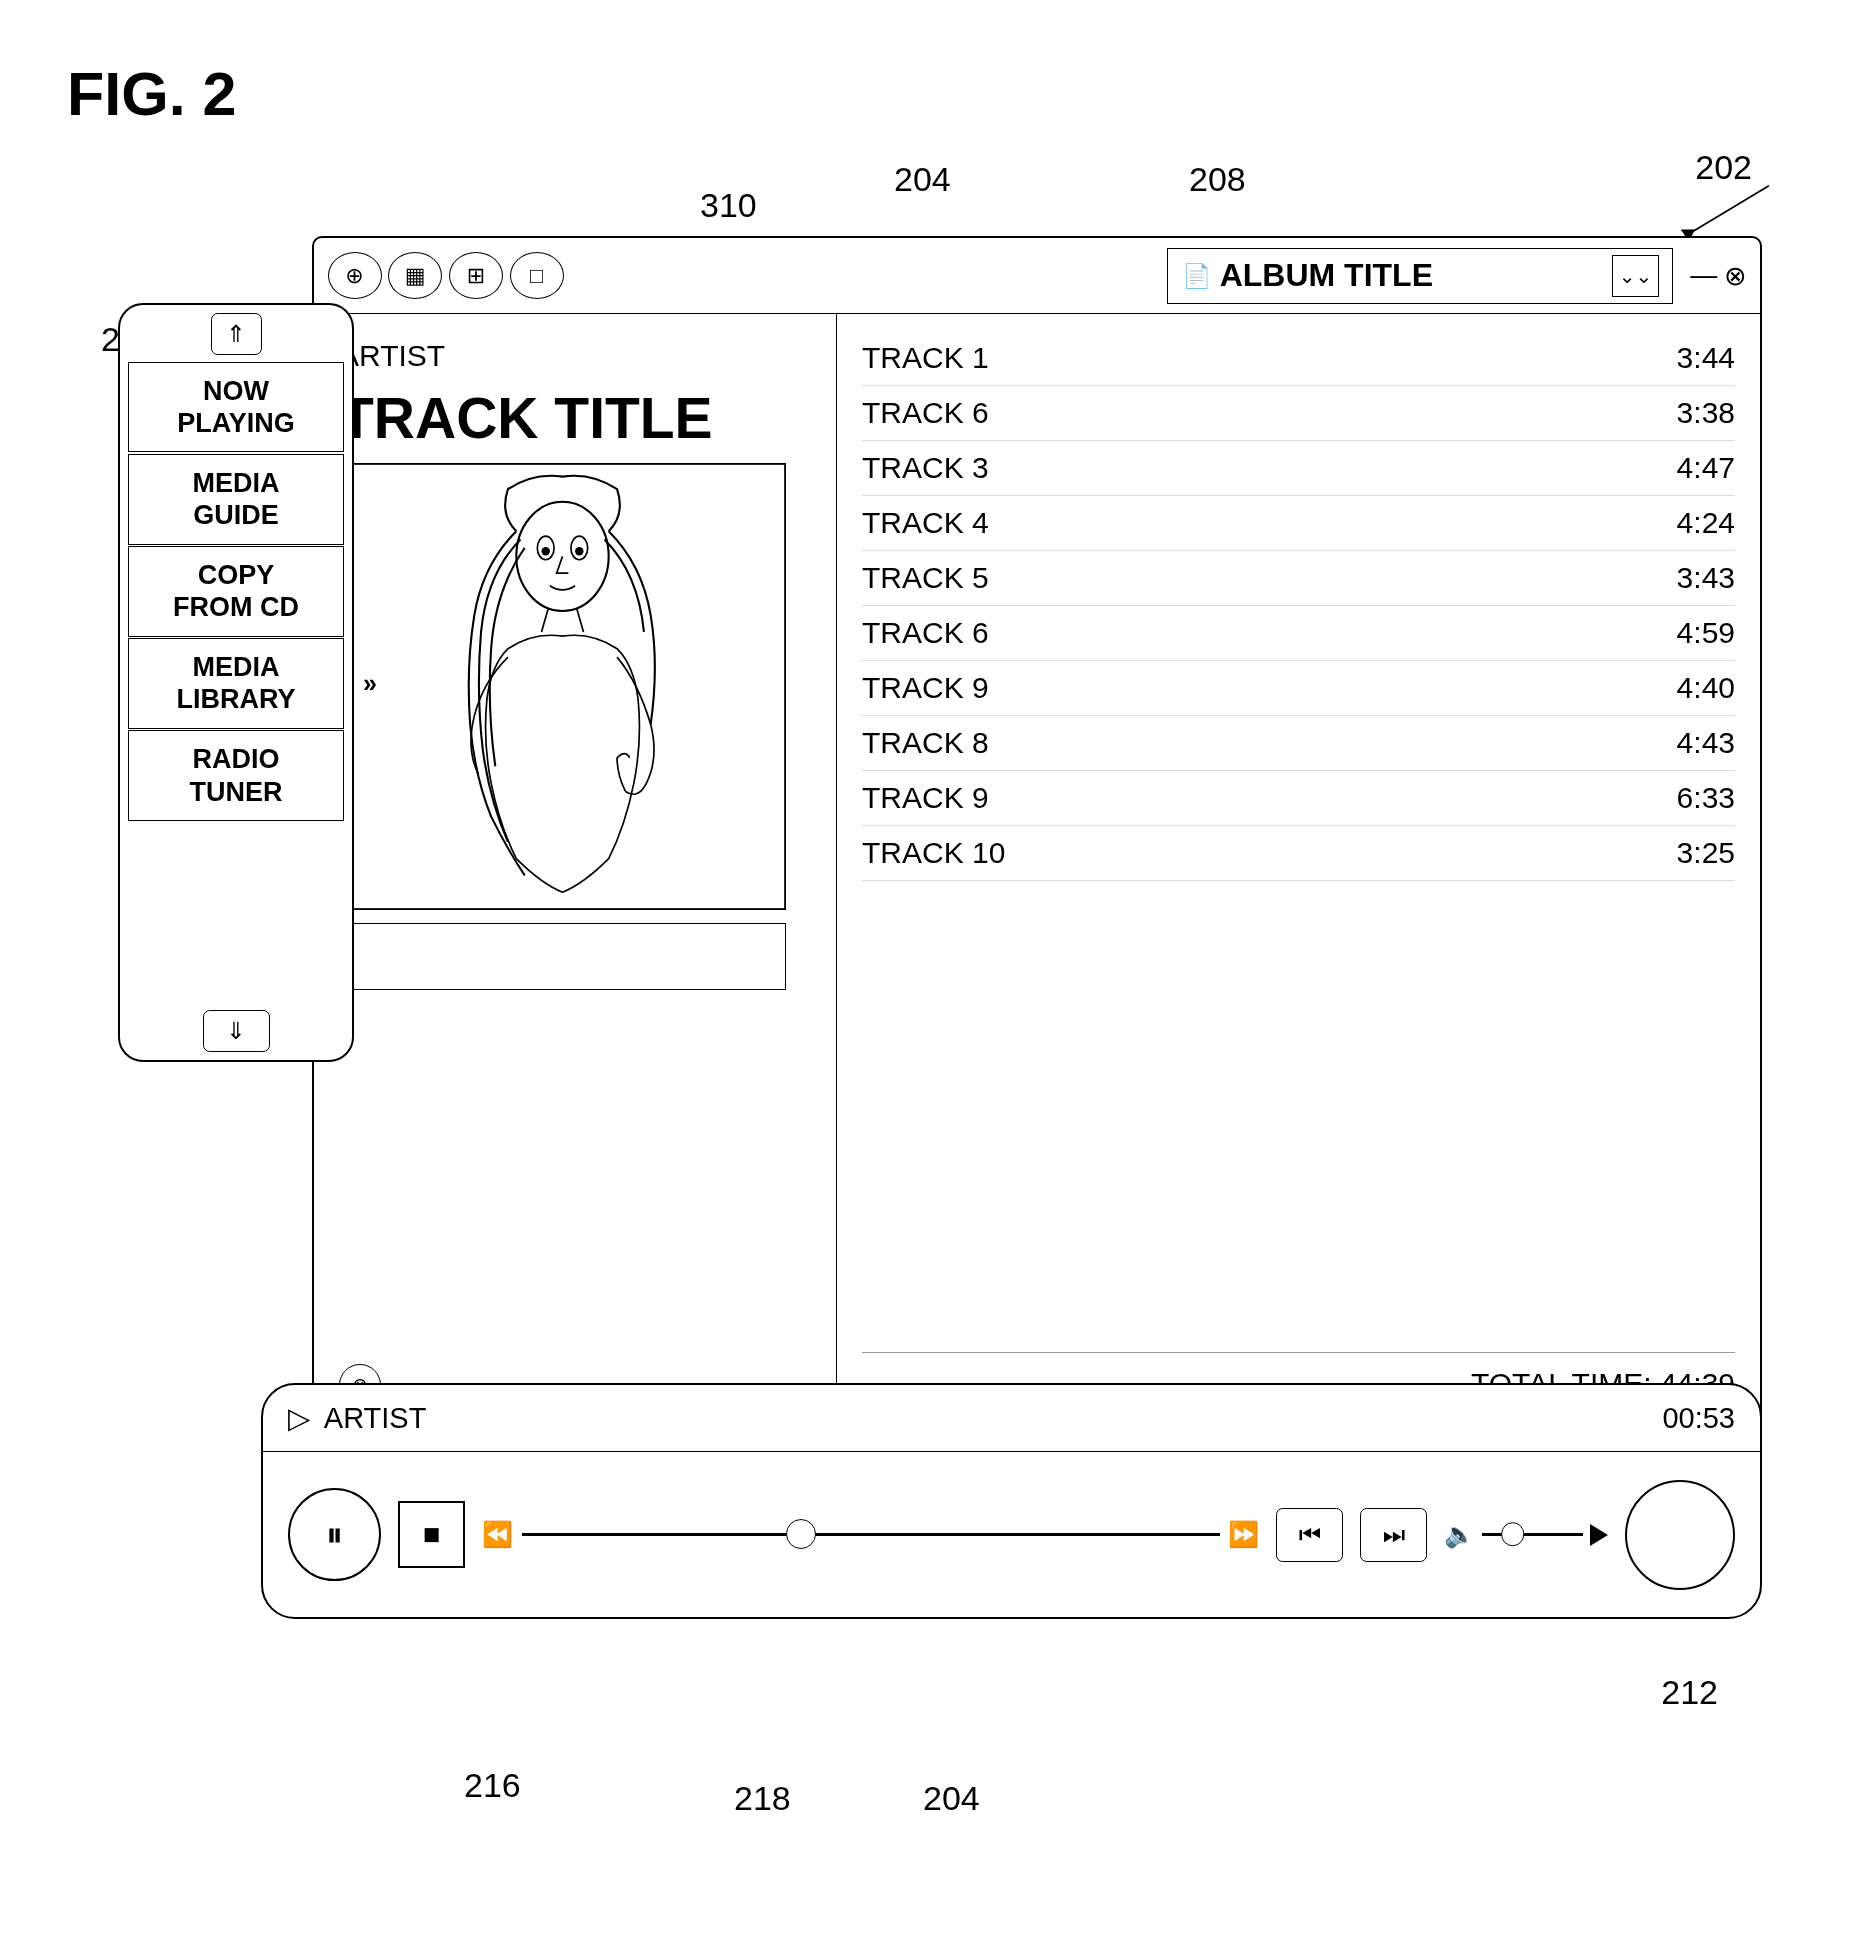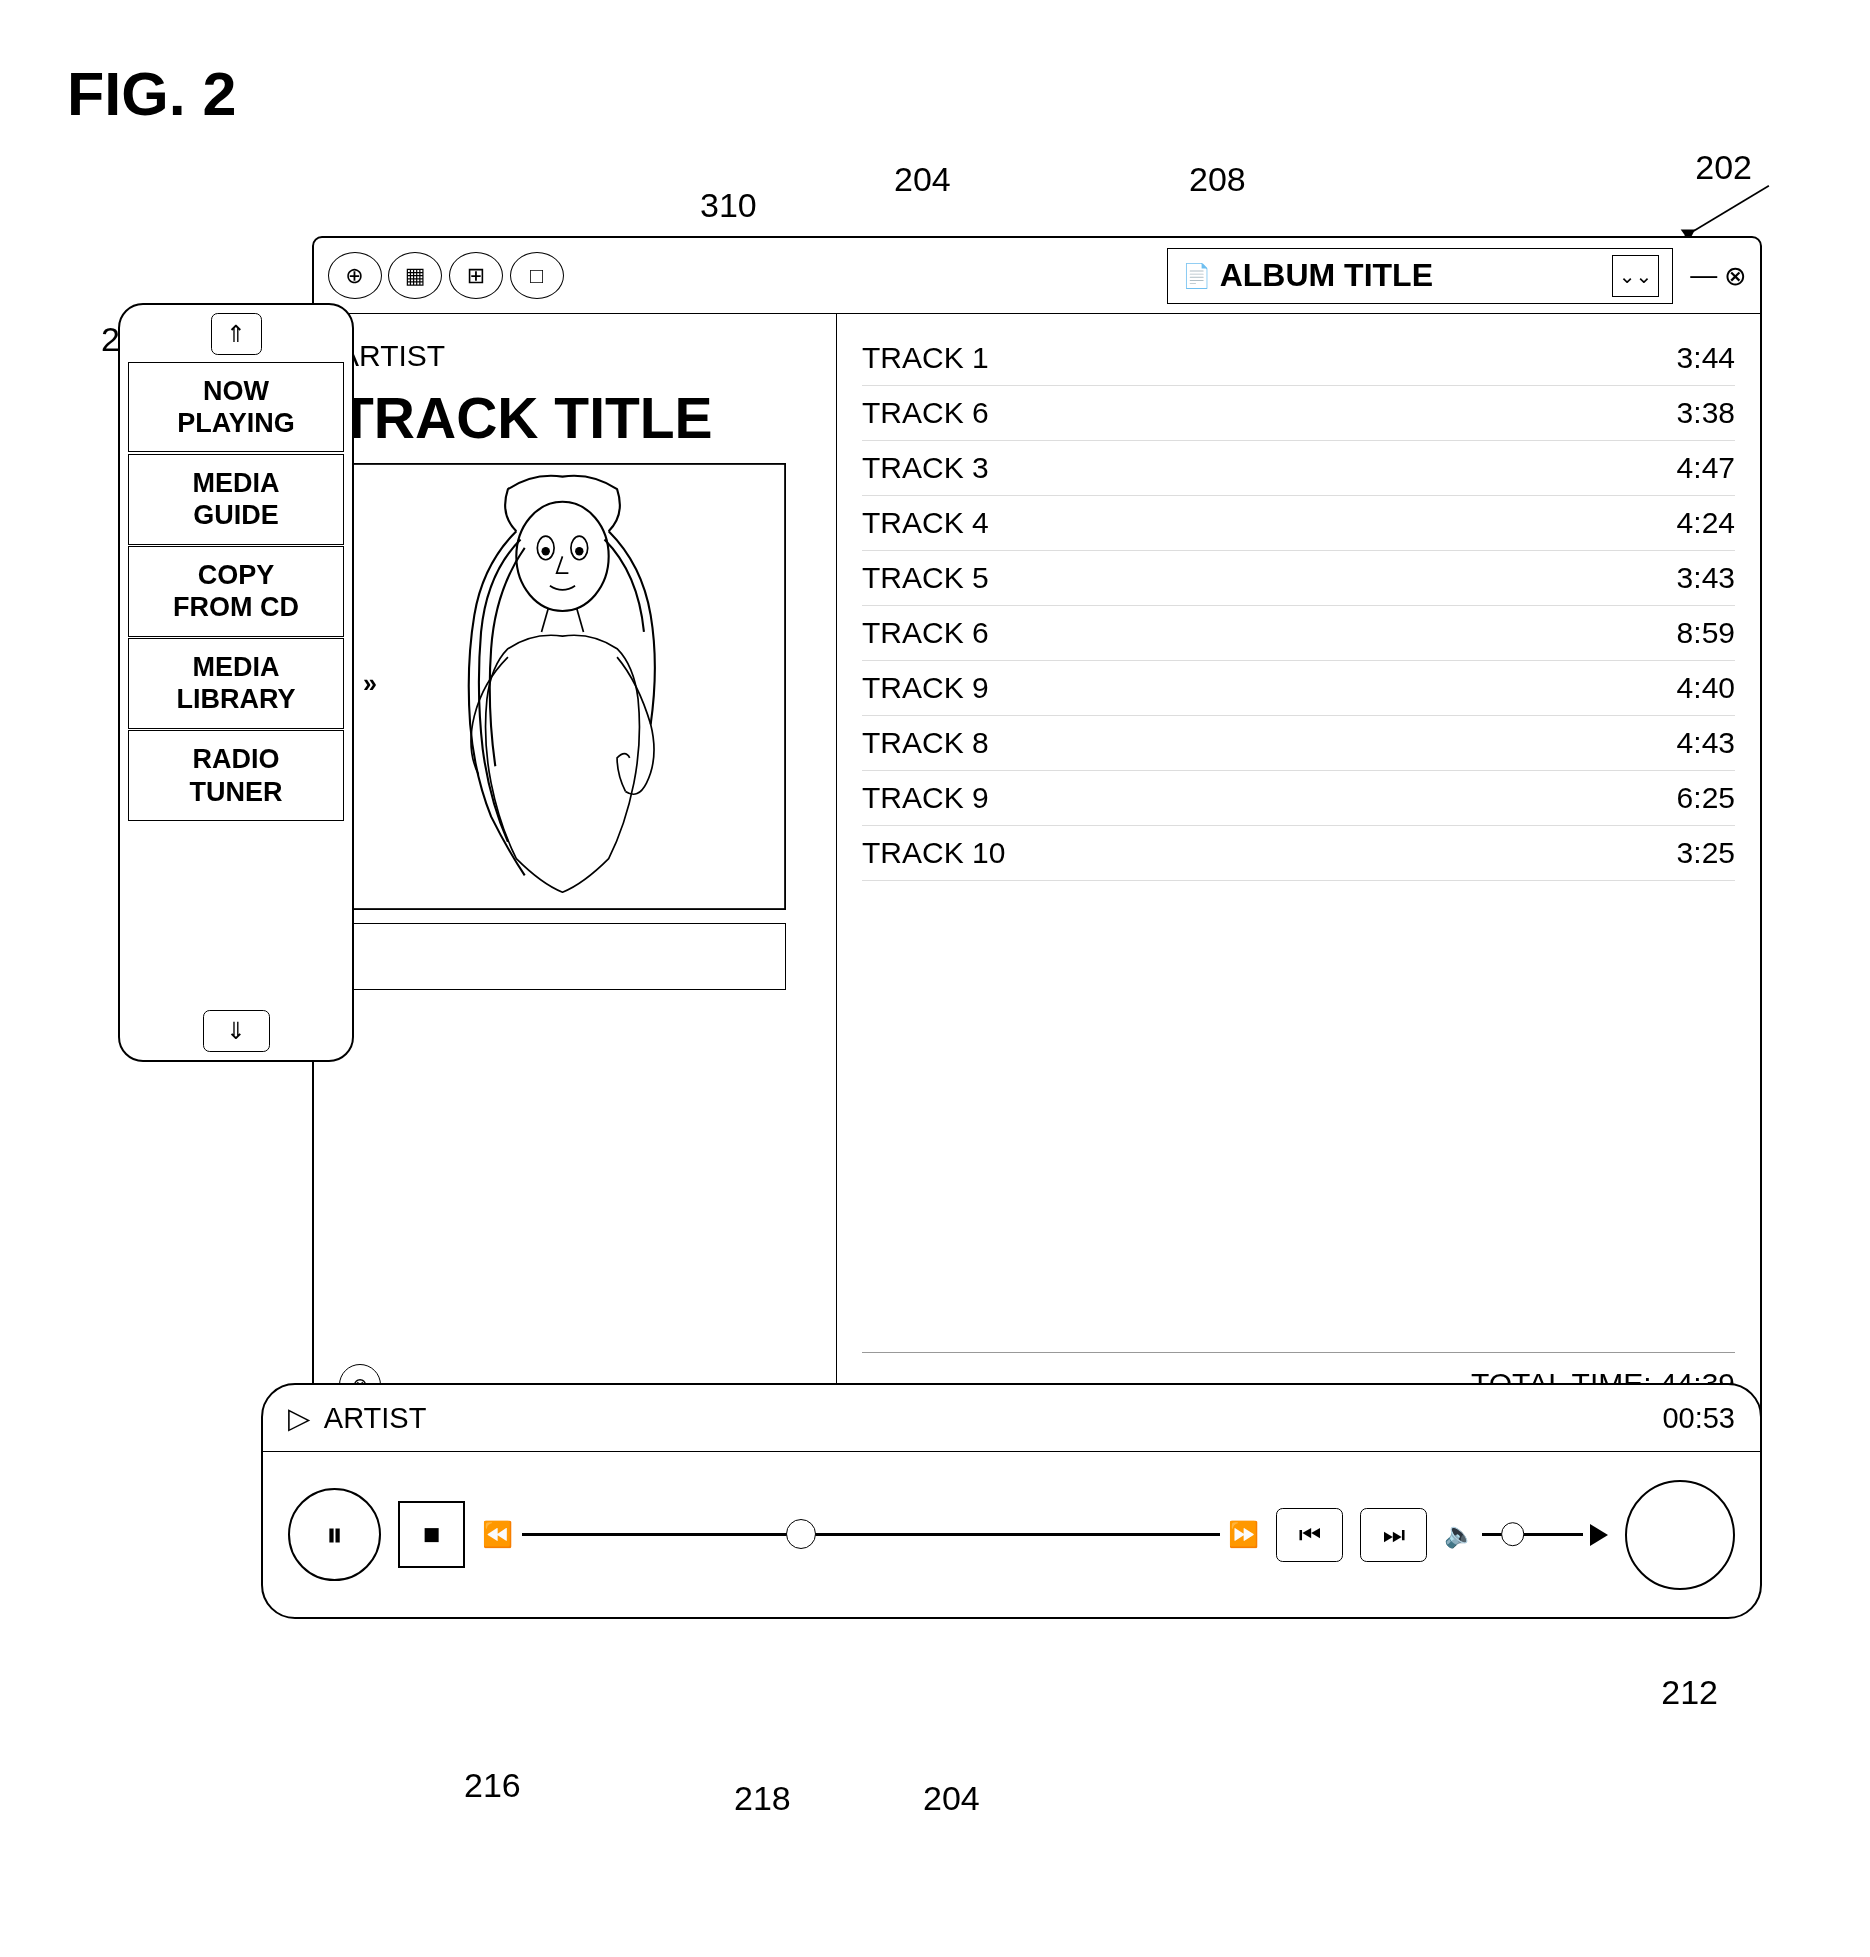--- a/index.html
+++ b/index.html
@@ -573,33 +573,33 @@
           <div class="track-row">
             <span class="track-name">TRACK 4</span>
             <span class="track-time">4:24</span>
           </div>
           <div class="track-row">
             <span class="track-name">TRACK 5</span>
             <span class="track-time">3:43</span>
           </div>
           <div class="track-row">
             <span class="track-name">TRACK 6</span>
-            <span class="track-time">8:59</span>
+            <span class="track-time">4:59</span>
           </div>
           <div class="track-row">
             <span class="track-name">TRACK 9</span>
             <span class="track-time">4:40</span>
           </div>
           <div class="track-row">
             <span class="track-name">TRACK 8</span>
             <span class="track-time">4:43</span>
           </div>
           <div class="track-row">
             <span class="track-name">TRACK 9</span>
-            <span class="track-time">6:25</span>
+            <span class="track-time">6:33</span>
           </div>
           <div class="track-row">
             <span class="track-name">TRACK 10</span>
             <span class="track-time">3:25</span>
           </div>
           <div class="total-time">TOTAL TIME: 44:39</div>
         </div>
     </div>
   </div>
 

